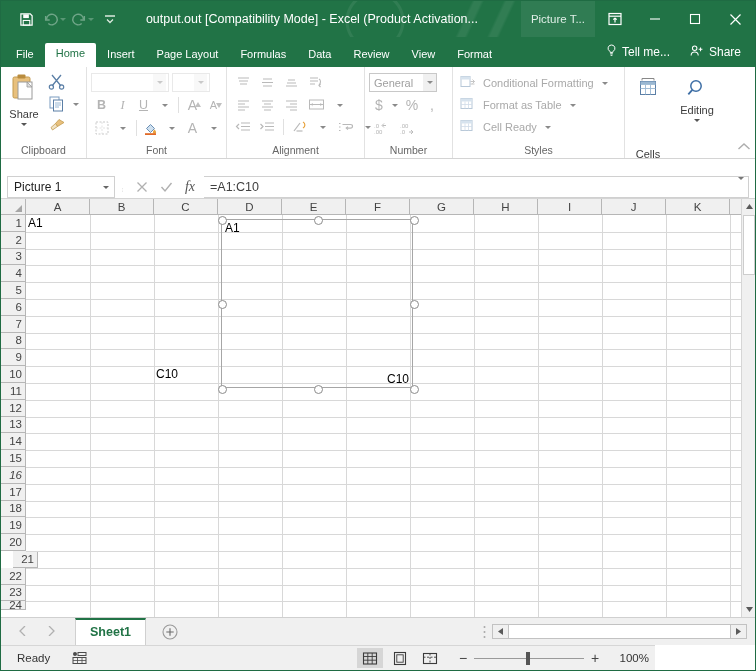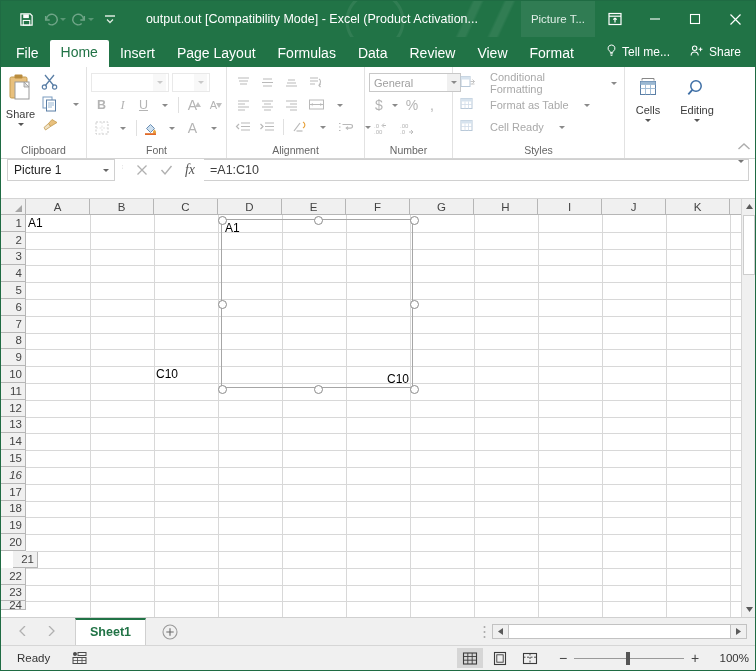--- a/index.html
+++ b/index.html
@@ -54,21 +54,21 @@
     color: #fff;
   }
 
   
   .ribbon-tabs {
     position: absolute; left: 0; top: 36px; width: 754px; height: 30px;
     background: #217346; display: flex; align-items: flex-end;
     padding-left: 4px;
   }
   .rtab {
-    font-size: 14px; color: #fff; padding: 5px 11px 7px 11px;
+    font-size: 11px; color: #fff; padding: 5px 11px 7px 11px;
     white-space: nowrap; line-height: 1;
   }
   .rtab.active {
     background: #fff; color: #217346; border-radius: 2px 2px 0 0;
     padding-bottom: 8px; margin-bottom: 0px;
   }
   .tabs-right { margin-left: auto; display: flex; align-items: center; padding-right: 6px; padding-bottom: 4px; gap: 4px;}
   .tellme { color: #fff; font-size: 12px; display: flex; align-items: center; gap: 5px; padding: 3px 8px;}
   .share { color: #fff; font-size: 12px; display: flex; align-items: center; gap: 5px; padding: 3px 8px;}
 
@@ -88,41 +88,41 @@
     line-height: 15px; position: relative;
   }
   .big-btn {
     display: flex; flex-direction: column; align-items: center; justify-content: flex-start;
     width: 48px; padding-top: 2px; font-size: 11px; color: #3b3b3b;
   }
   .big-btn .lbl { margin-top: 1px; }
   .caret-d { width: 0; height: 0; border-left: 3.5px solid transparent; border-right: 3.5px solid transparent; border-top: 3.5px solid #555; margin-top: 3px;}
   .caret-sm { width: 0; height: 0; border-left: 3px solid transparent; border-right: 3px solid transparent; border-top: 3px solid #8a8a8a; }
   .sm-col { display: flex; flex-direction: column; gap: 2px; padding-left: 2px;}
-  .sm-btn { display:flex; align-items:center; gap:15px; height: 20px; padding: 0 3px; font-size: 11px; color:#a9a9a9;}
+  .sm-btn { display:flex; align-items:center; gap:8px; height: 20px; padding: 0 3px; font-size: 11px; color:#a9a9a9;}
   .row { display: flex; align-items: center; }
   .greyed { opacity: .45; }
   .fontbox {
     width: 78px; height: 19px; border: 1px solid #d0d0d0; background: #fff;
     display: flex; align-items: center; justify-content: flex-end; padding-right: 2px;
   }
   .fontbox.size { width: 38px; }
   .fontbox .drop { width: 13px; height: 17px; background: #f0f0f0; display: flex; align-items: center; justify-content: center;}
   .fmt-btn { width: 21px; height: 20px; display:flex; align-items:center; justify-content:center; color:#b4b4b4; font-size: 12.5px;}
   .numbox {
-    width: 92px; height: 19px; border: 1px solid #c8c8c8; background: #fff;
+    width: 68px; height: 19px; border: 1px solid #c8c8c8; background: #fff;
     display: flex; align-items: center; padding-left: 4px; font-size: 11px; color: #a0a0a0;
   }
   .numbox .drop { margin-left: auto; width: 13px; height: 17px; background:#f0f0f0; display:flex; align-items:center; justify-content:center;}
   .collapse-ribbon { position: absolute; right: 4px; bottom: 2px; opacity: .6;}
 
   
   .fbar {
     position: absolute; left: 0; top: 158px; width: 754px; height: 40px;
-    background: #fff; display: flex; align-items: flex-start; padding: 0 6px;
+    background: #fff; display: flex; align-items: flex-end; padding: 0 6px;
     border-bottom: 1px solid #d4d4d4;
   }
   .namebox {
     width: 108px; height: 22px; border: 1px solid #d0d0d0; background:#fff;
     display: flex; align-items: center; padding-left: 6px; font-size: 12px; color:#222;
   }
   .namebox .drop { margin-left: auto; width: 16px; display:flex; align-items:center; justify-content:center;}
   .fbar-sep { width: 1px; height: 16px; margin: 0 7px; background: transparent; display:flex; align-items:center; justify-content:center;}
   .fb-ctrls { display: flex; align-items: center; gap: 0px; }
   .fb-btn { width: 24px; height: 22px; display:flex; align-items:center; justify-content:center; color:#a6a6a6; font-size: 13px;}
@@ -194,21 +194,21 @@
   .hdots { color:#9a9a9a; font-size: 11px; letter-spacing: 0; line-height: 6px; }
   .hscroll {
     width: 255px; height: 15px; background: #f0f0f0; border: 1px solid #c2c2c2;
     display: flex; align-items: center;
   }
   .hs-arrow { width: 15px; height: 13px; display:flex; align-items:center; justify-content:center; color:#555; font-size:8px;}
   .hs-thumb { flex:1; height: 13px; background: #fff; border-left: 1px solid #c2c2c2; border-right: 1px solid #c2c2c2;}
 
   
   .statusbar {
-    position: absolute; left: 0; top: 644px; width: 754px; height: 25px;
+    position: absolute; left: 0; top: 644px; width: 654px; height: 25px;
     background: #f0f0f0; border-top: 1px solid #d6d6d6;
     display: flex; align-items: center; padding: 0 6px;
   }
   .status-text { font-size: 11.5px; color: #333; padding-left: 10px;}
   .status-icon { margin-left: 22px; display:flex; align-items:center;}
   .view-btns { margin-left: auto; display: flex; align-items: center; gap: 4px;}
   .view-btn { width: 26px; height: 20px; display:flex; align-items:center; justify-content:center; color:#3b3b3b;}
   .view-btn.active { background: #d6d6d6; }
   .zoom-ctl { display: flex; align-items: center; gap: 5px; margin-left: 14px; }
   .zoom-sign { font-size: 14px; color: #444; width: 12px; text-align:center;}
@@ -607,21 +607,21 @@
           </span>
           <span>Cell Ready</span>
           <span class="caret-sm"></span>
         </div>
       </div>
       <div class="rgroup-label">Styles</div>
     </div>
 
     <div class="rgroup" style="width:46px; border-right:none;">
       <div class="rgroup-body" style="justify-content:center; padding-top:4px;">
-        <div class="big-btn" style="width:42px;">
+        <div class="big-btn" style="width:42px;gap:44px;">
           <span>
             <svg width="28" height="26" viewBox="0 0 28 26">
               <path d="M8 3.5h12M8 3.5v2M20 3.5v2" stroke="#888" stroke-width="1"></path>
               <rect x="6.5" y="6.5" width="15" height="13" fill="#fff" stroke="#5b7fa6" stroke-width="1"></rect>
               <rect x="6.5" y="6.5" width="15" height="3.4" fill="#9bb8d2"></rect>
               <path d="M6.5 13.5h15M11.5 9.9v9.6M16.5 9.9v9.6" stroke="#9bb8d2" stroke-width=".9"></path>
             </svg>
           </span>
           <span class="lbl">Cells</span>
           <span class="caret-d"></span>

